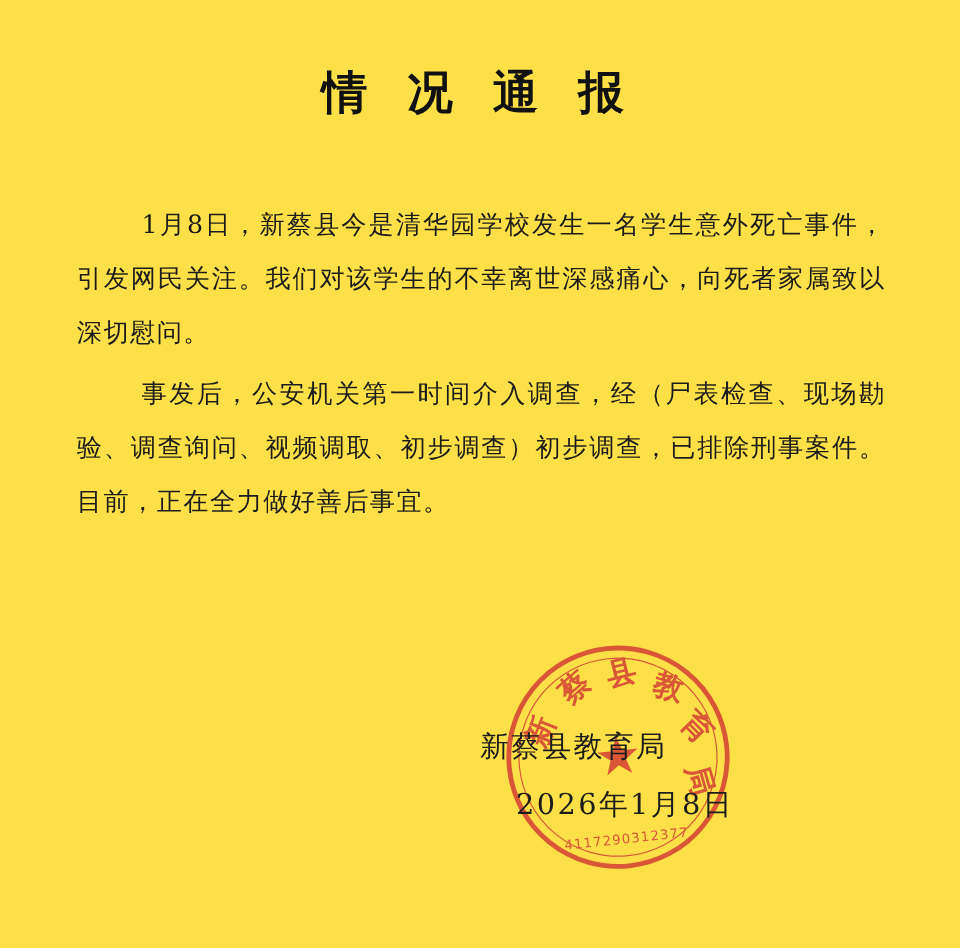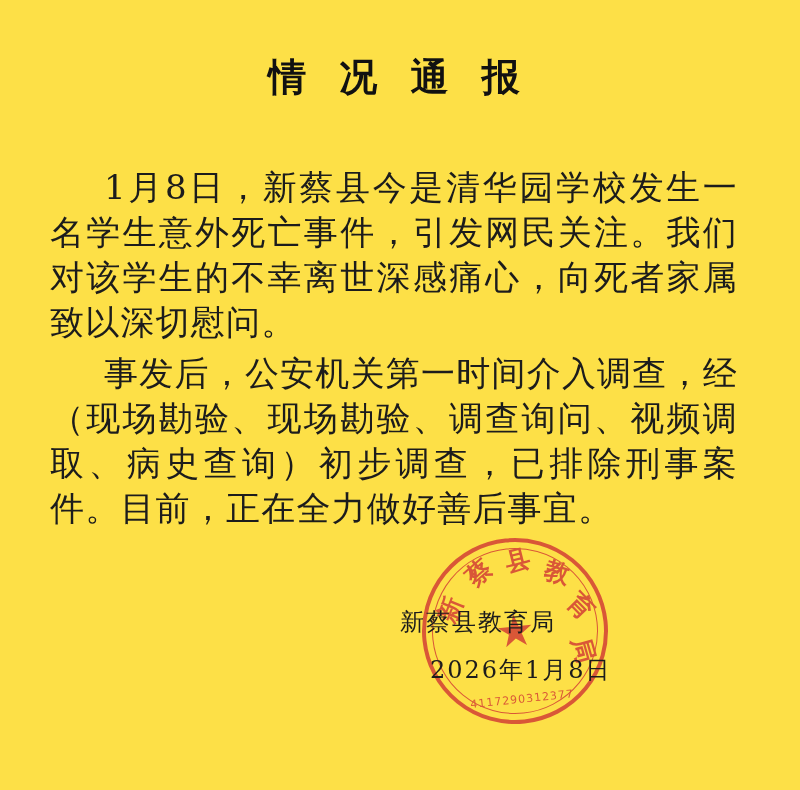--- a/index.html
+++ b/index.html
@@ -30,25 +30,25 @@
     font-weight: 700;
     color: #111111;
     margin: 14px 0 0 0;
     padding-left: 10px;
     font-family: "DejaVu Serif", "Liberation Serif", serif;
   }
   .body-block {
     margin-top: 62px;
   }
   .para {
-    font-size: 34px;
+    font-size: 21px;
     line-height: 45px;
     letter-spacing: 1.2px;
     text-indent: 54px;
-    margin: 0 0 6px 0;
+    margin: 0 0 6px 14px;
     color: #1c1c1c;
     text-align: justify;
     word-break: break-all;
   }
   .signature-area {
     position: absolute;
     right: 108px;
     bottom: 62px;
     width: 300px;
     height: 180px;
@@ -137,21 +137,21 @@
 </style>
 </head>
 <body>
 
 <div class="page">
 
   <div class="doc-title">情 况 通  报</div>
 
   <div class="body-block">
     <p class="para">1月8日，新蔡县今是清华园学校发生一名学生意外死亡事件，引发网民关注。我们对该学生的不幸离世深感痛心，向死者家属致以深切慰问。</p>
-    <p class="para">事发后，公安机关第一时间介入调查，经（现场勘验、现场勘验、调查询问、视频调取、病史查询）初步调查，已排除刑事案件。目前，正在全力做好善后事宜。</p>
+    <p class="para">事发后，公安机关第一时间介入调查，经（尸表检查、现场勘验、调查询问、视频调取、初步调查）初步调查，已排除刑事案件。目前，正在全力做好善后事宜。</p>
   </div>
 
   <div class="signature-area">
 
     <div class="seal">
       <div class="seal-inner"></div>
       <div class="seal-star">★</div>
       <div class="seal-text-top">
         <div class="seal-ch" style="transform:translate(0,0) rotate(0deg)">
           <span style="left:-62px; top:-28px; transform:translate(-50%,-50%) rotate(-62deg);">新</span>

